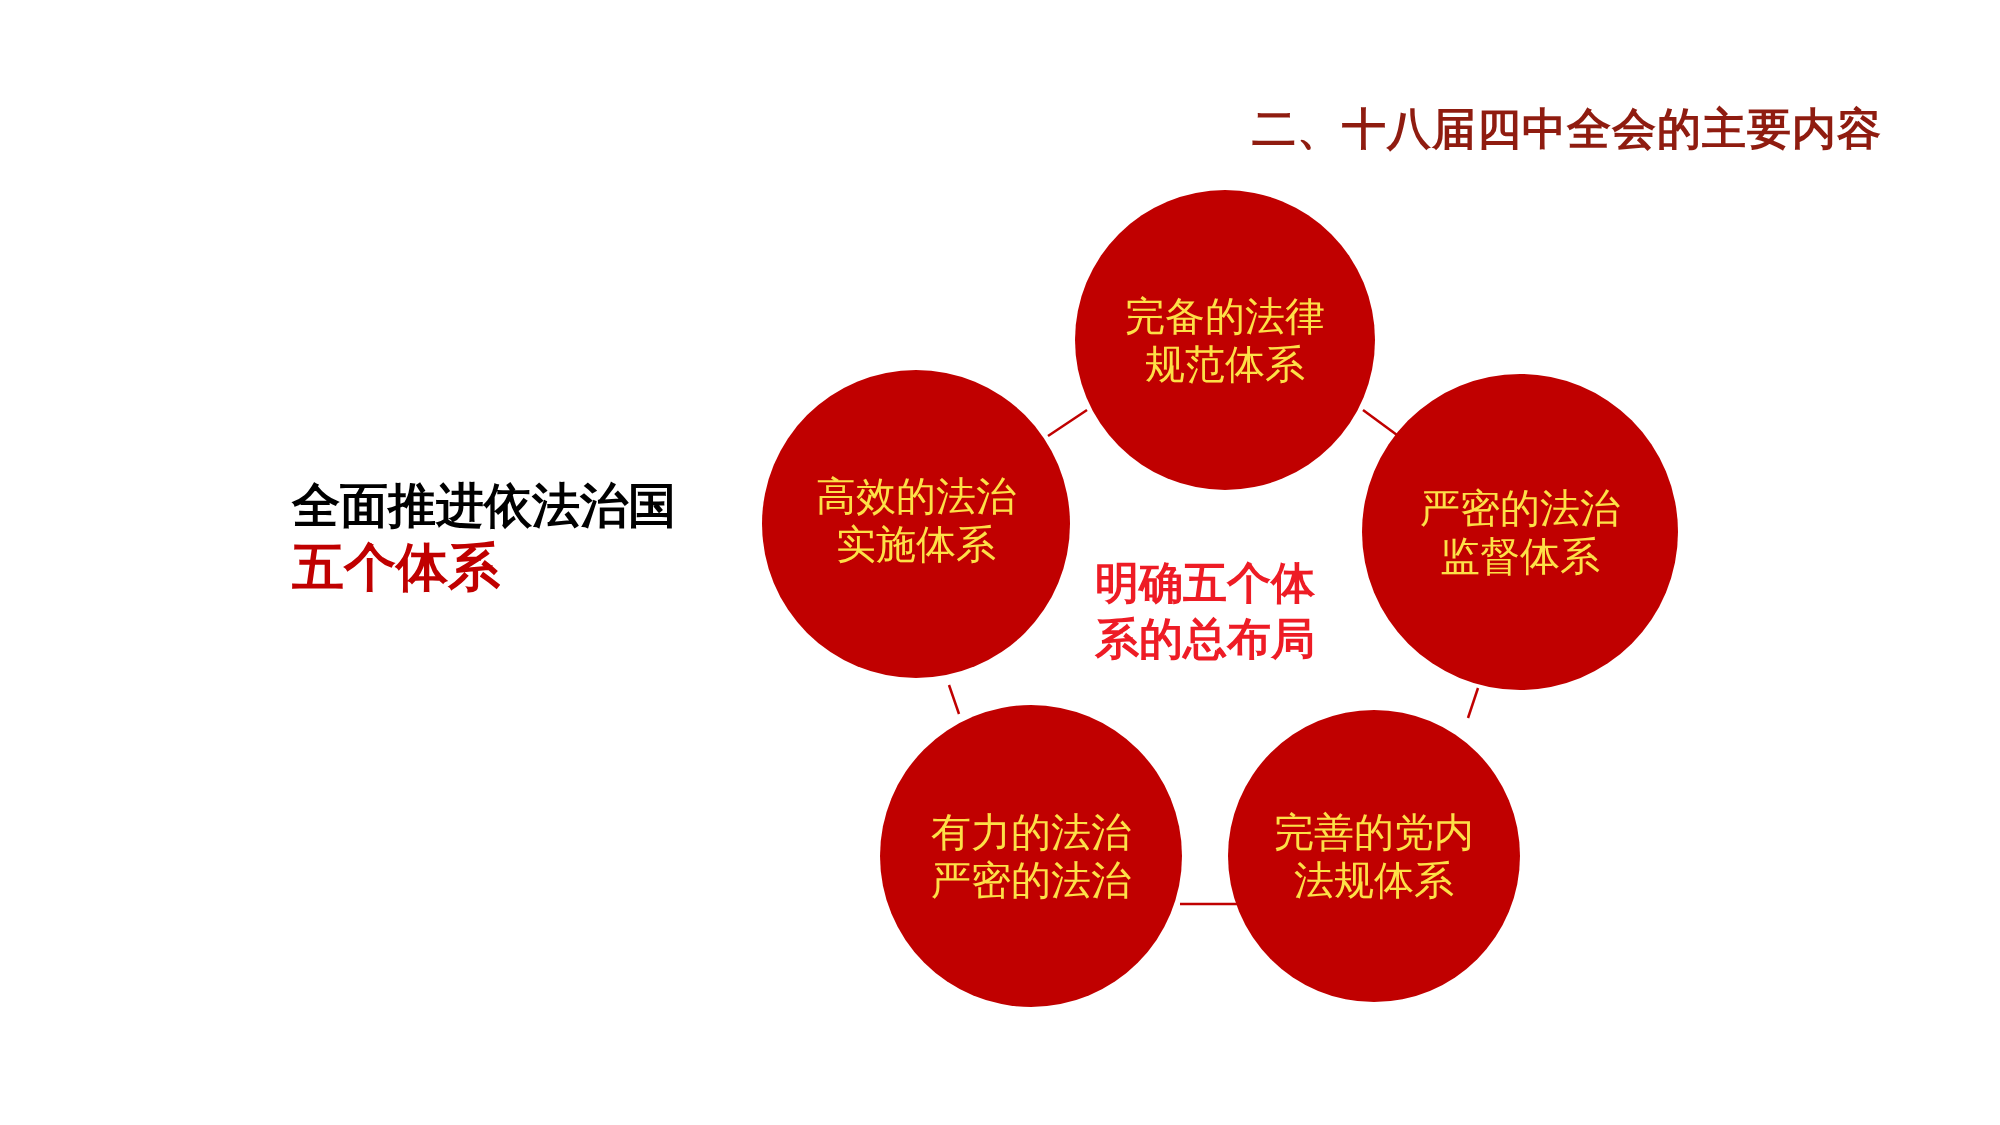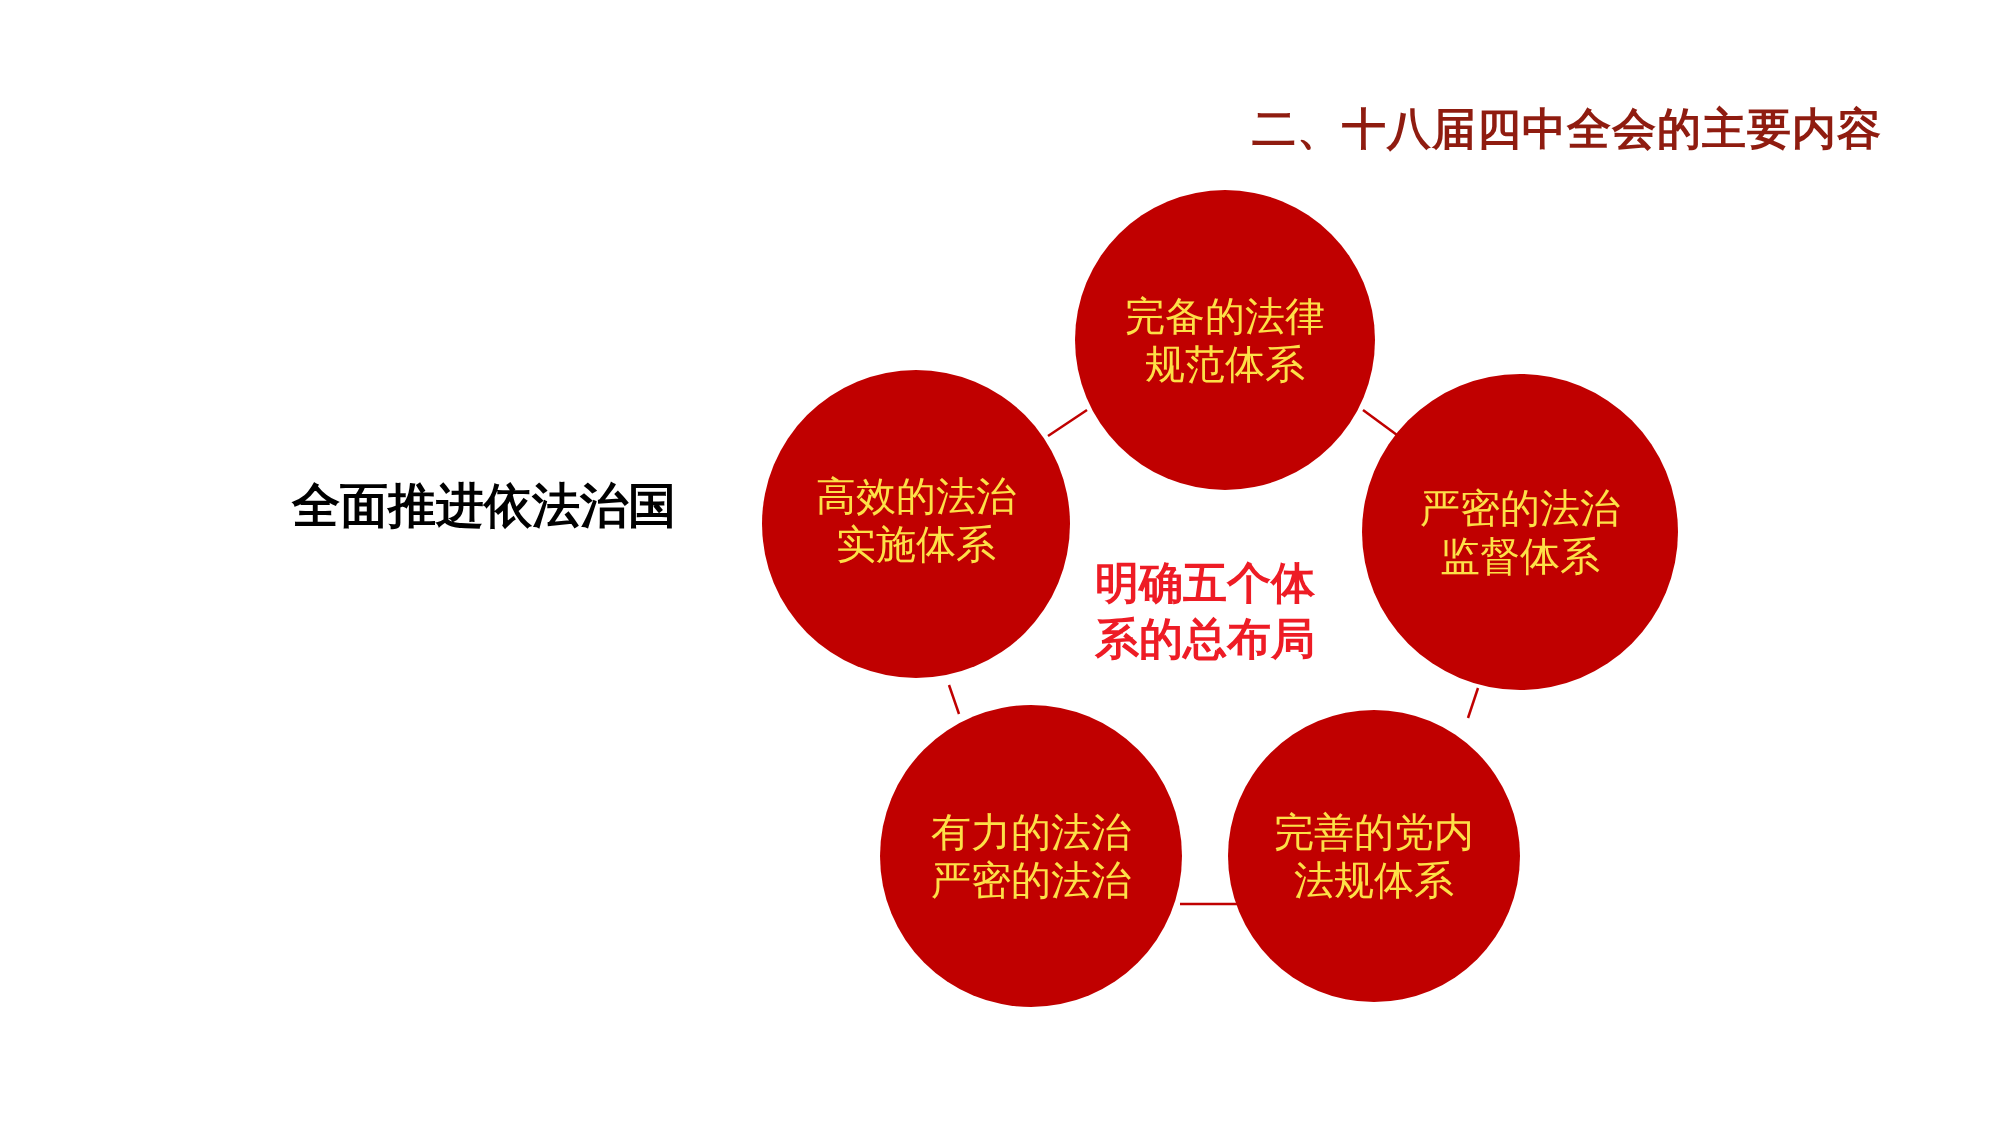--- a/index.html
+++ b/index.html
@@ -18,20 +18,21 @@
                   font-size: 44px; font-weight: bold; line-height: 56px; color: #ee1c25;
                   white-space: pre-line; }
 </style>
 </head>
 <body>
 
 <div class="slide-title">二、十八届四中全会的主要内容</div>
 
 <div class="left-block">
   <div class="left-line1">全面推进依法治国</div>
+  <div class="left-line2">五个体系</div>
 </div>
 
 <svg class="connectors" width="2000" height="1125">
   <line x1="1048" y1="436" x2="1087" y2="410" stroke="#c00000" stroke-width="2.5"></line>
   <line x1="1363" y1="410" x2="1397" y2="435" stroke="#c00000" stroke-width="2.5"></line>
   <line x1="1478" y1="688" x2="1468" y2="718" stroke="#c00000" stroke-width="2.5"></line>
   <line x1="1180" y1="904" x2="1265" y2="904" stroke="#c00000" stroke-width="2.5"></line>
   <line x1="949" y1="685" x2="959" y2="714" stroke="#c00000" stroke-width="2.5"></line>
 </svg>
 

